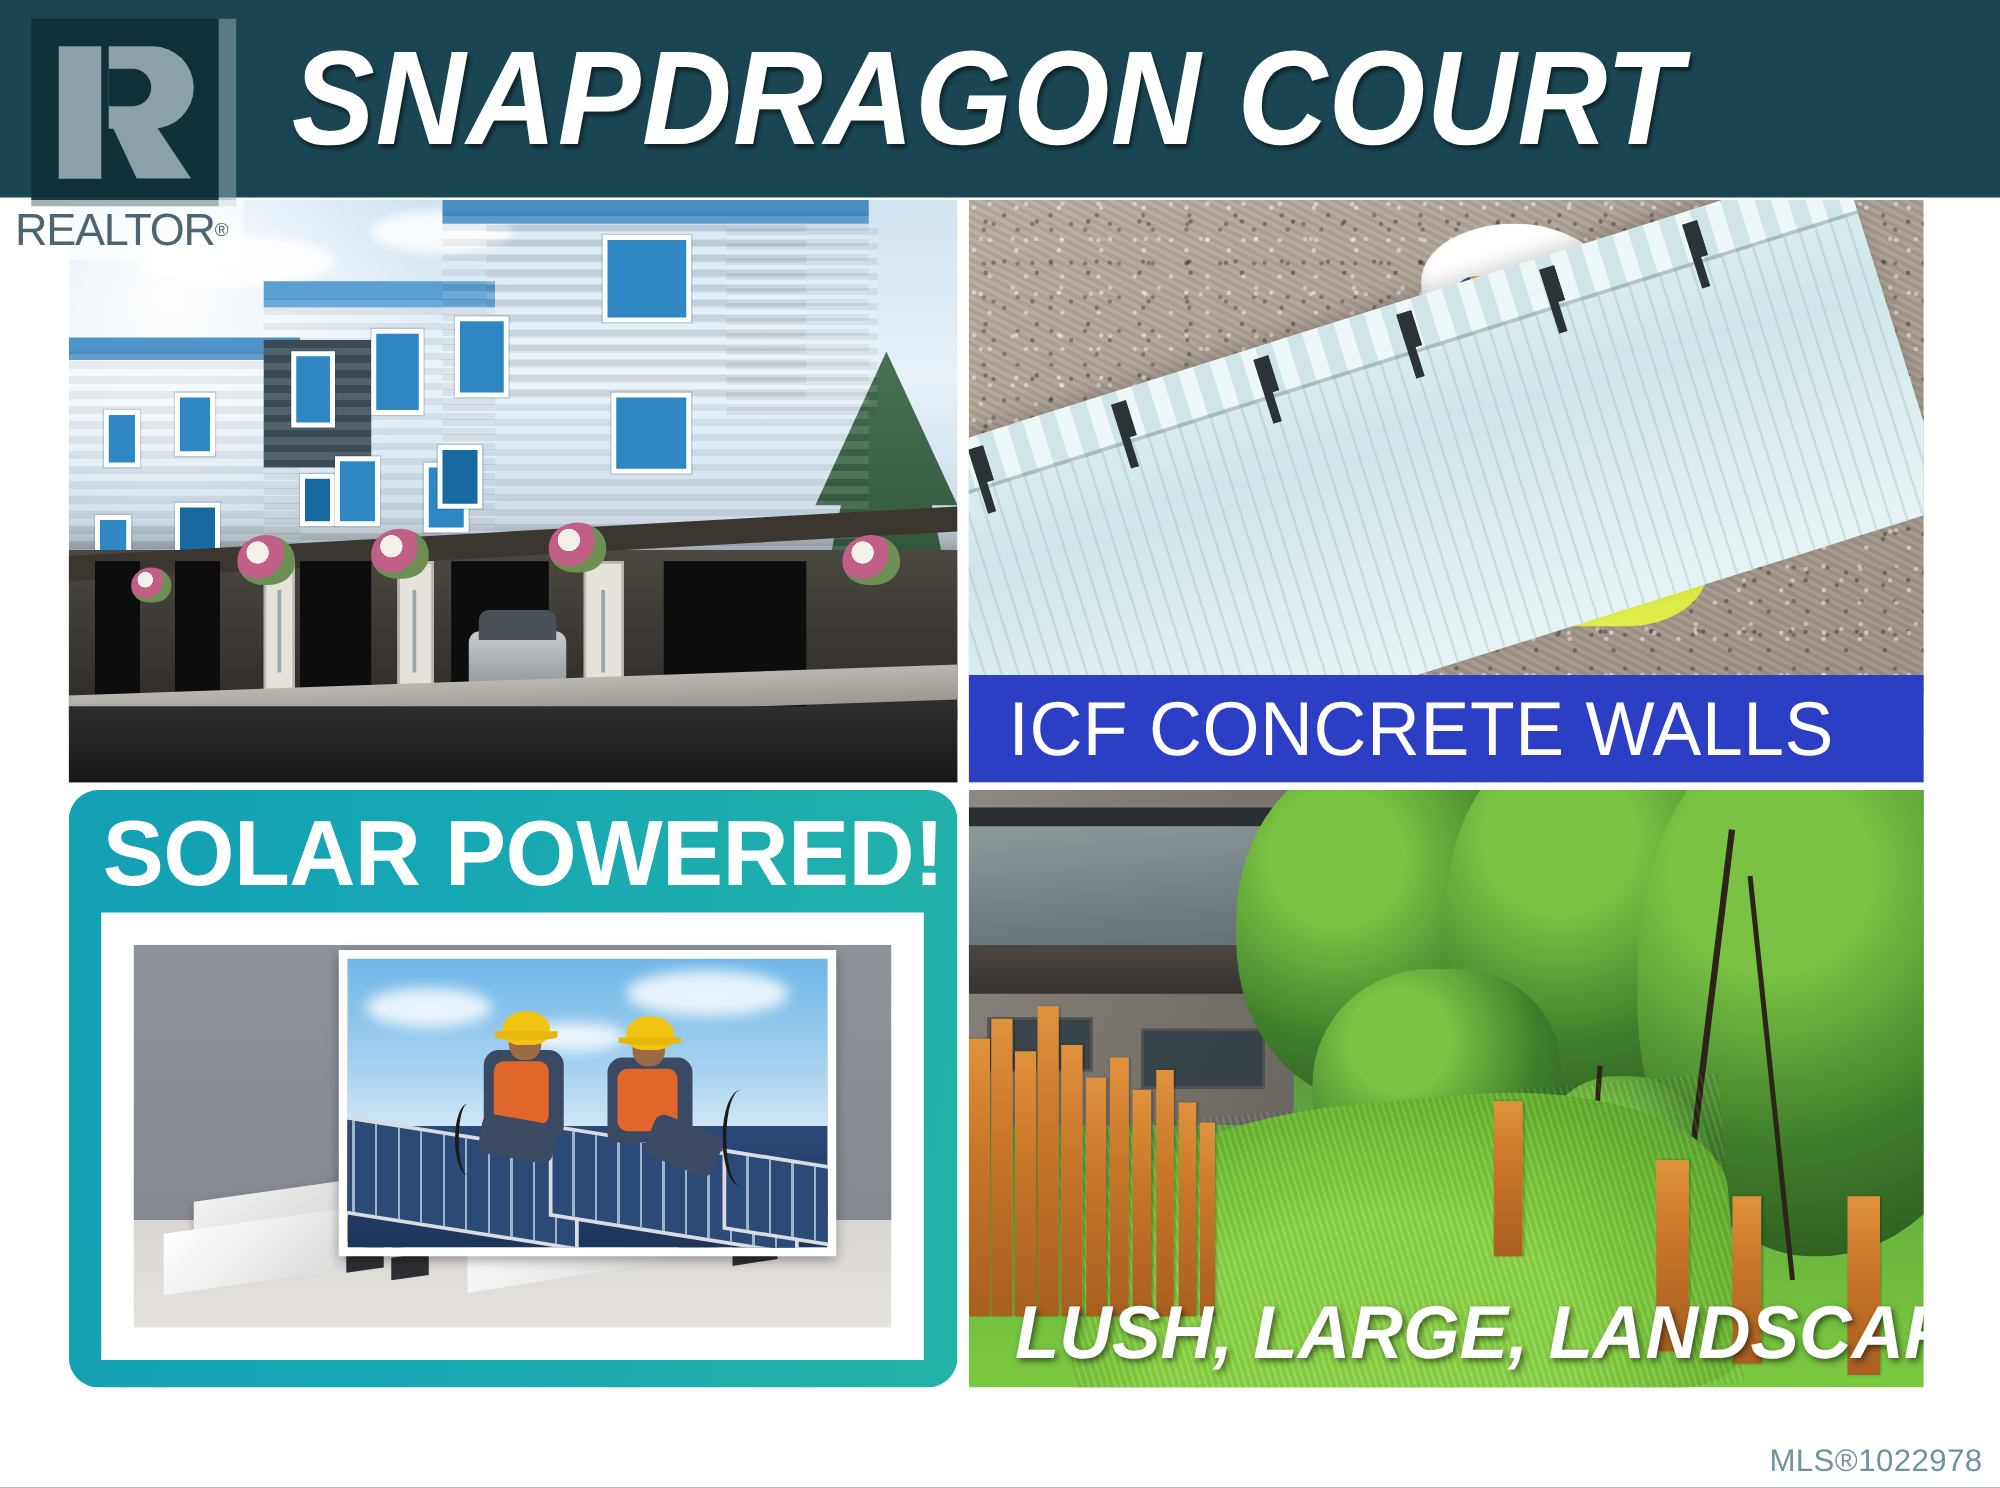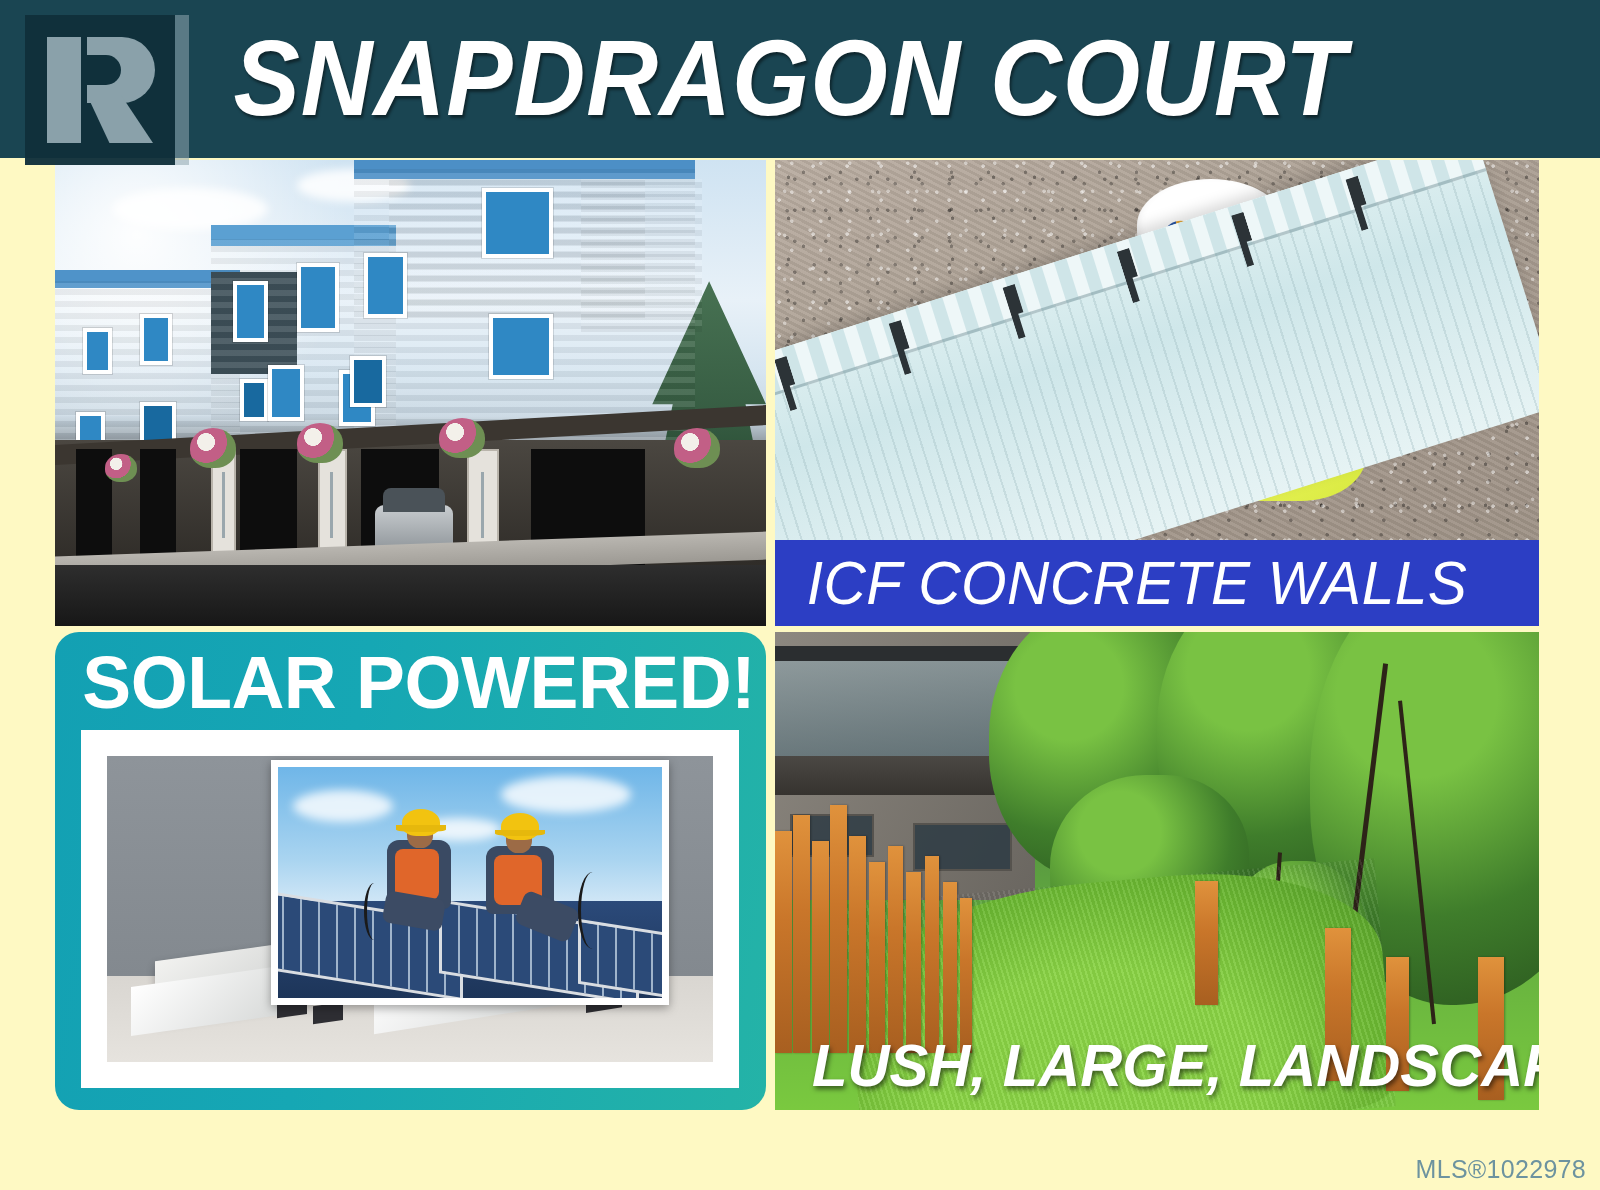--- a/index.html
+++ b/index.html
@@ -7,21 +7,21 @@
     width:1600px;height:1190px;
     background:#1a4552;
     font-family:"Liberation Sans",sans-serif;
     overflow:hidden;
     position:relative;
   }
 
   
   #flyer{
     position:absolute;inset:0;
-    background:#fef9c3;
+    background:#ffffff;
   }
 
   
   #header{
     position:absolute;left:0;top:0;width:1600px;height:158px;
     background:#1a4552;
   }
   #title{
     position:absolute;left:200px;top:8px;width:1180px;height:140px;
     display:flex;align-items:center;justify-content:center;
@@ -162,21 +162,20 @@
        background:linear-gradient(180deg,#c9cdd0,#7e858a);border-radius:9px 9px 4px 4px;}
   .car:before{content:"";position:absolute;left:10%;top:-28%;width:80%;height:40%;
        background:#4a5258;border-radius:8px 8px 0 0;}
 
   
   #photo-icf{
     position:absolute;inset:0;
     background:
       repeating-linear-gradient(27deg,rgba(0,0,0,.05) 0 3px,rgba(255,255,255,.05) 3px 6px),
       linear-gradient(160deg,#b9ada1 0%,#a89c90 45%,#9c9084 100%);
-    font-style: italic;
   }
   .gravel{
     position:absolute;inset:0;
     background-image:
       radial-gradient(circle at 12% 18%,rgba(255,255,255,.5) 0 1.5px,transparent 2px),
       radial-gradient(circle at 33% 42%,rgba(0,0,0,.35) 0 1.5px,transparent 2px),
       radial-gradient(circle at 58% 11%,rgba(255,255,255,.45) 0 1.5px,transparent 2px),
       radial-gradient(circle at 77% 33%,rgba(0,0,0,.3) 0 1.5px,transparent 2px),
       radial-gradient(circle at 22% 71%,rgba(255,255,255,.4) 0 1.5px,transparent 2px),
       radial-gradient(circle at 64% 62%,rgba(0,0,0,.3) 0 1.5px,transparent 2px),
@@ -367,20 +366,24 @@
   </div>
 
   <div id="realtor">
     <div id="realtor-mark">
       <div class="bar"></div>
       <div class="bowl"></div>
       <div class="bowl-hole"></div>
       <div class="leg"></div>
     </div>
     <div id="realtor-right-edge"></div>
+    <div id="realtor-word">
+      <span>REALTOR</span>
+        <span class="reg">®</span>
+    </div>
   </div>
 
   <div id="grid">
 
     <div class="cell" id="cell-tl">
       <div id="photo-townhouse">
         <div class="sky-glow"></div>
         <div class="cloud" style="left:8%;top:6%;width:22%;height:9%;"></div>
         <div class="cloud" style="left:34%;top:2%;width:16%;height:7%;"></div>
         <div class="tree"></div>

